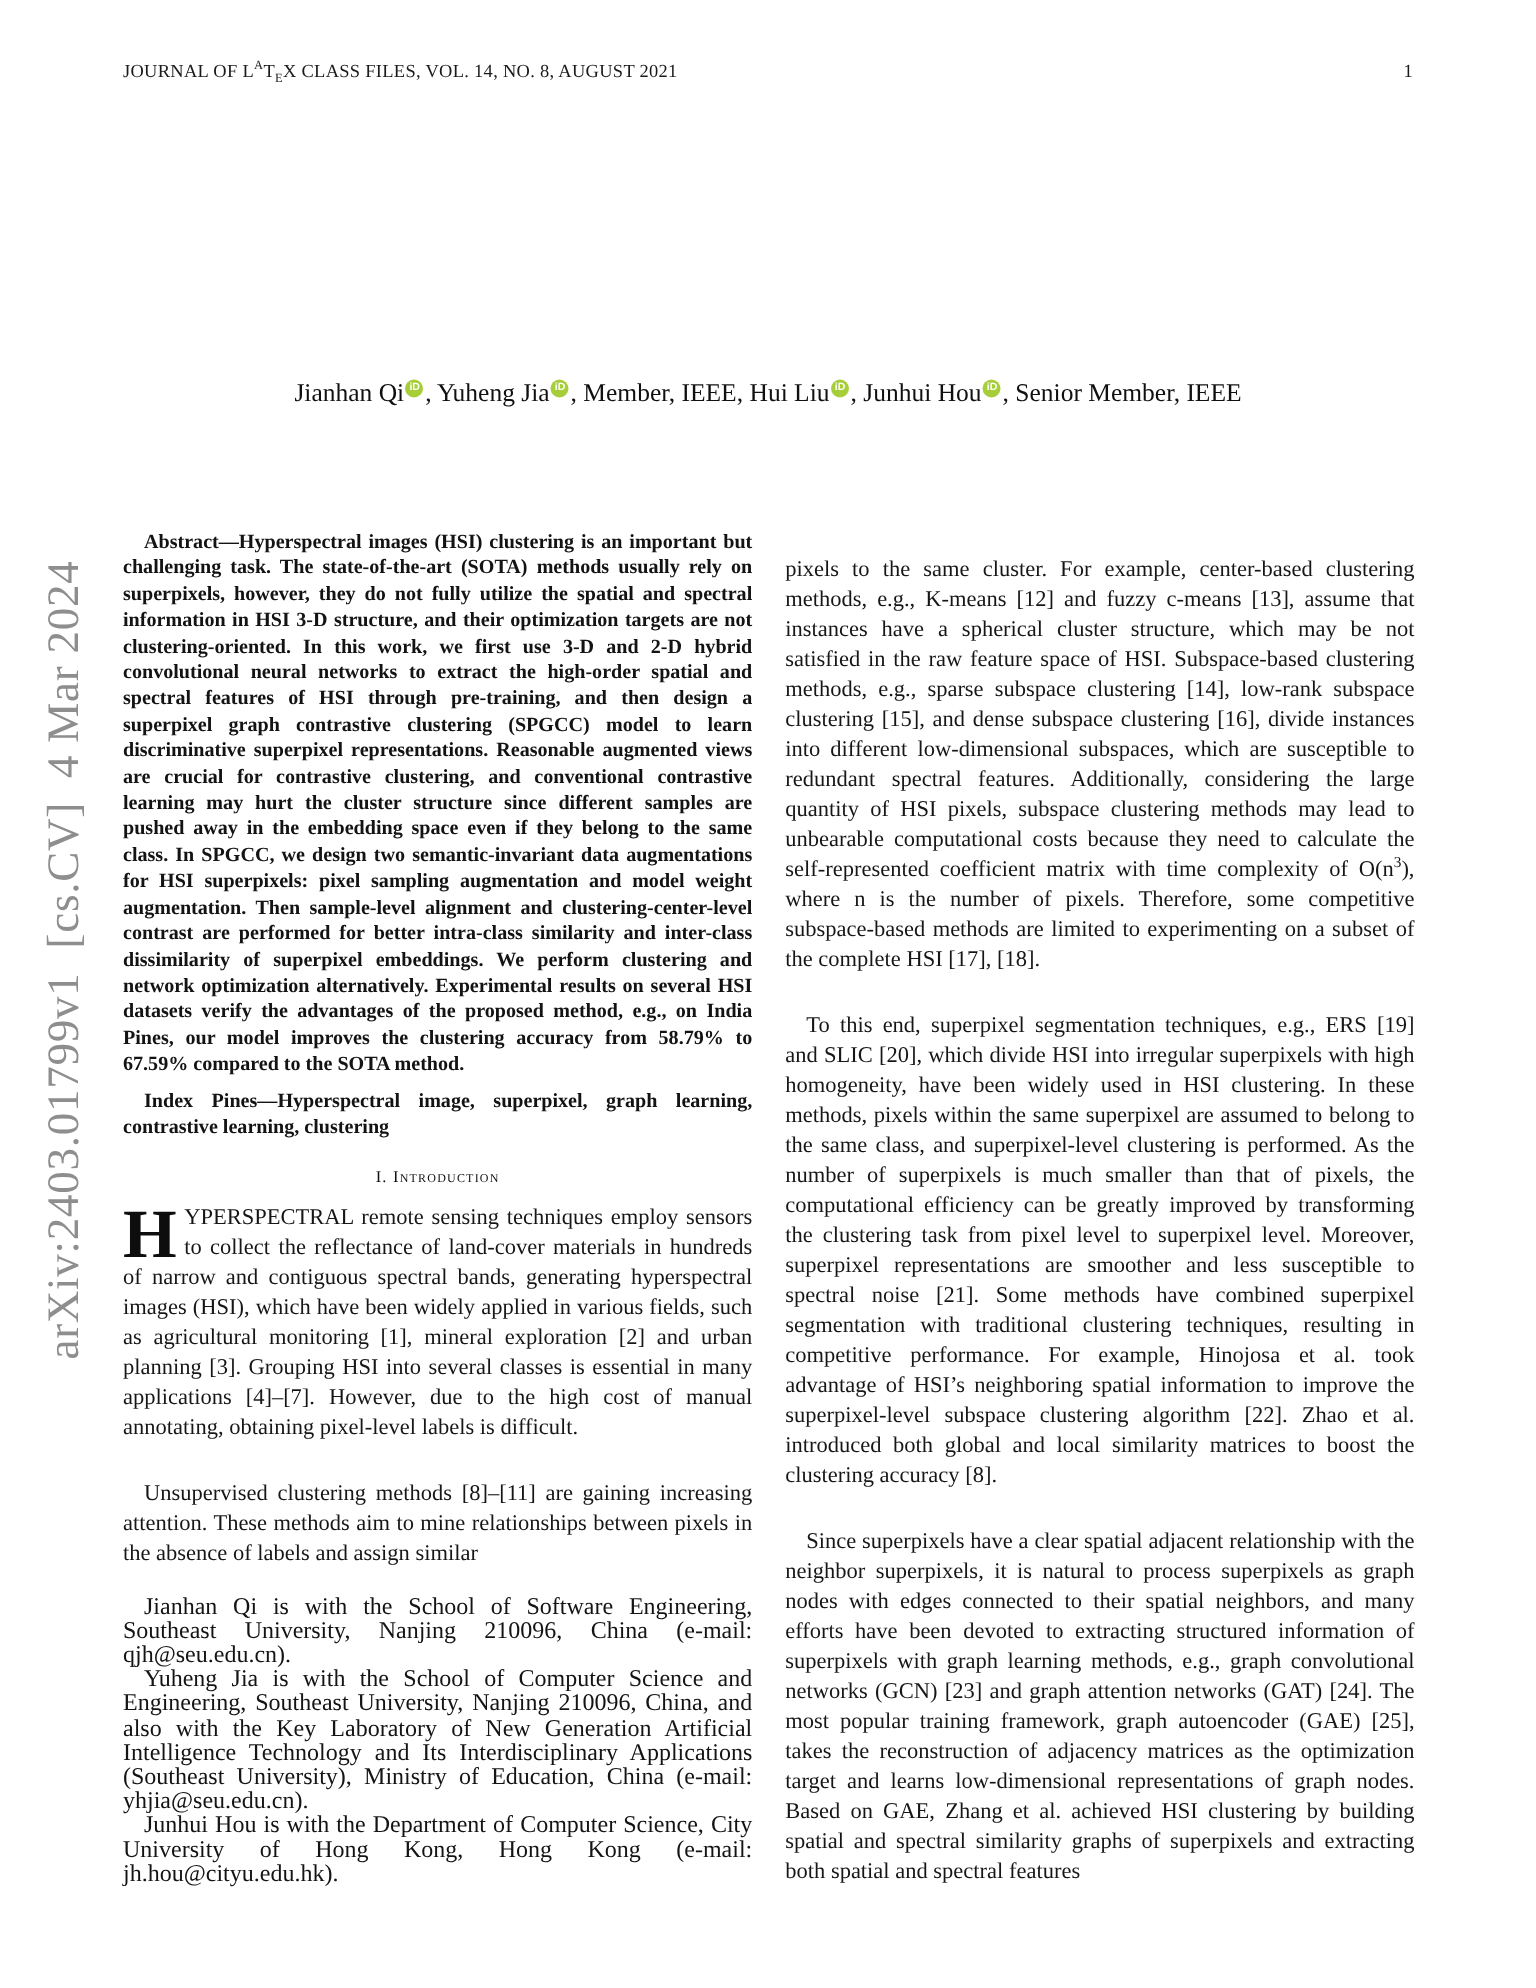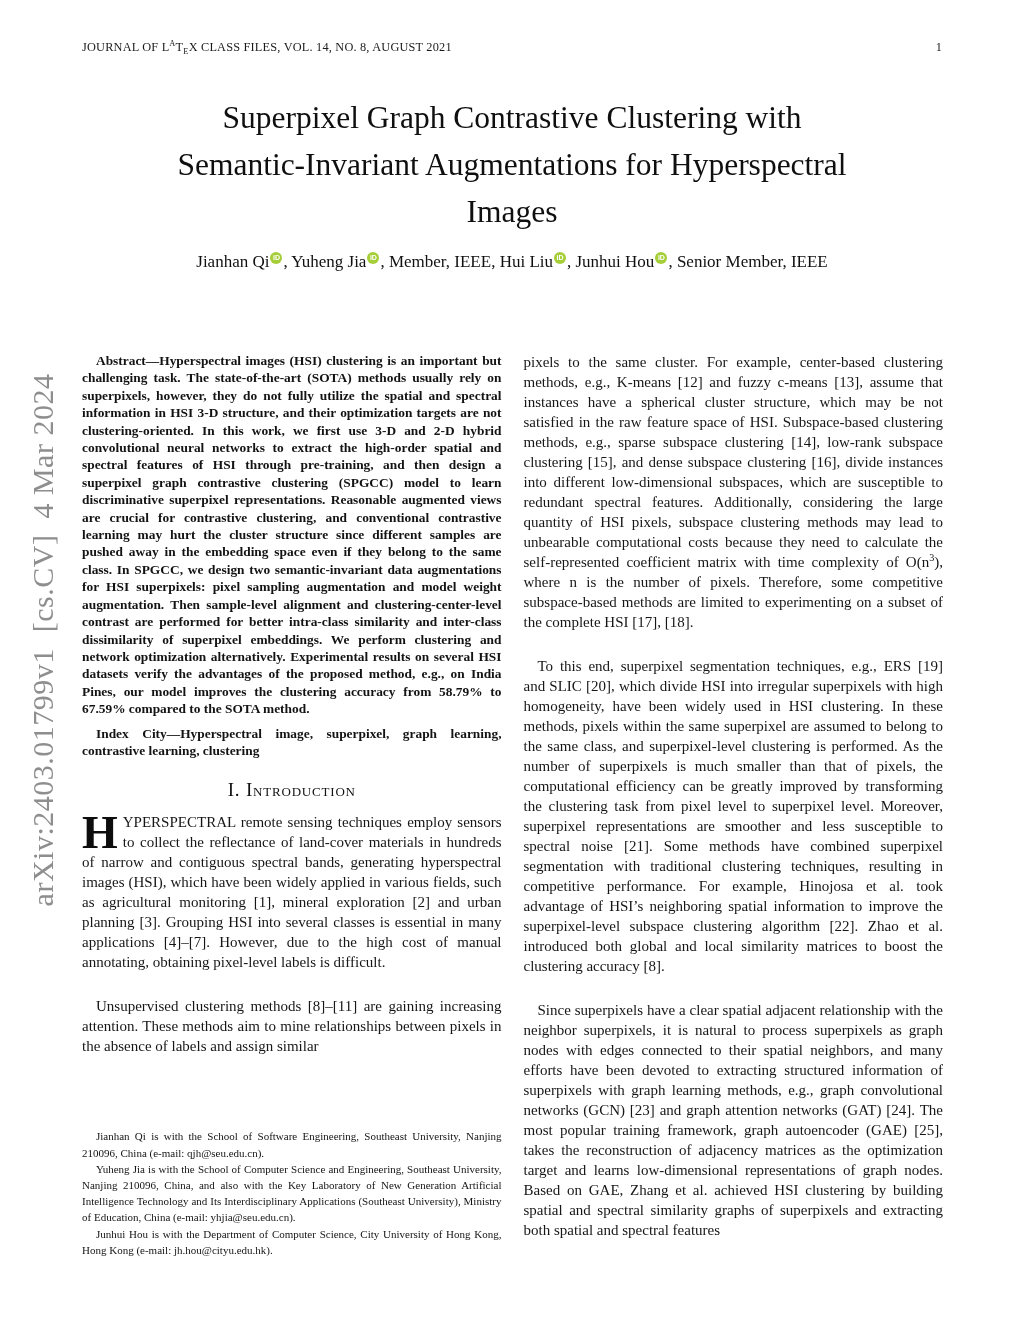--- a/index.html
+++ b/index.html
@@ -37,71 +37,66 @@
   }
   
   .watermark {
     position:absolute; left:43px; top:640px;
     transform:translate(-50%,-50%) rotate(-90deg);
     white-space:pre; font-size:30px; color:#8e8e8e; letter-spacing:0.5px;
   }
   
   .columns {
     position:absolute; top:352px; left:82px; width:861px; height:906px;
-    display:flex; gap:22px;
+    display:flex; gap:22px;align-items:flex-end;
   }
   .col { width:421px; }
   .col-left { display:flex; flex-direction:column; height:906px; }
   .abstract, .index-terms {
     font-weight:bold; font-size:13.4px; line-height:17.4px;
     text-align:justify; text-indent:14px; color:#131313;
   }
   .abstract { margin-bottom:7px; }
   .index-terms { margin-bottom:10px; }
   .section-heading {
-    text-align:center; font-size:19px; font-weight:normal;
+    text-align:center; font-size:11px; font-weight:normal;
     font-variant:small-caps; letter-spacing:0.8px;
     margin:10px 0 11px 0; color:#111;
   }
   .body-p {
     font-size:15px; line-height:20px; text-align:justify; color:#161616;
   }
   .indent { text-indent:14px;margin-top:24px; }
   .dropcap {
     float:left; font-size:46px; line-height:37px; font-weight:bold;
     padding:2px 5px 0 0; color:#0d0d0d;
   }
-  .footnotes { margin-top:auto; font-size:11px; line-height:16.2px; text-align:justify; }
+  .footnotes { margin-top:auto; font-size:16px; line-height:16.2px; text-align:justify; }
   .footnotes p { text-indent:14px; margin:0; }
 </style>
 </head>
 <body>
 
 <div class="page">
 
   <div class="runhead">
     <span><span class="">JOURNAL OF L</span><span class="sup">A</span><span class="">T</span><span class="sub">E</span><span class="">X CLASS FILES, VOL. 14, NO. 8, AUGUST 2021</span></span>
     <span>1</span>
   </div>
 
   <div class="watermark">arXiv:2403.01799v1  [cs.CV]  4 Mar 2024</div>
 
-  <div class="title-block">
-    <div>Superpixel Graph Contrastive Clustering with</div>
-    <div>Semantic-Invariant Augmentations for Hyperspectral</div>
-    <div>Images</div>
-  </div>
 
   <div class="authors"><span class="">Jianhan Qi</span><span class="orcid">iD</span><span class="">, Yuheng Jia</span><span class="orcid">iD</span><span class="">, </span><span class="it">Member, IEEE,</span><span class=""> Hui Liu</span><span class="orcid">iD</span><span class="">, Junhui Hou</span><span class="orcid">iD</span><span class="">, </span><span class="it">Senior Member, IEEE</span></div>
 
   <div class="columns">
 
     <div class="col col-left">
       <p class="abstract"><span class="it">Abstract</span><span class="">—Hyperspectral images (HSI) clustering is an important but challenging task. The state-of-the-art (SOTA) methods usually rely on superpixels, however, they do not fully utilize the spatial and spectral information in HSI 3-D structure, and their optimization targets are not clustering-oriented. In this work, we first use 3-D and 2-D hybrid convolutional neural networks to extract the high-order spatial and spectral features of HSI through pre-training, and then design a superpixel graph contrastive clustering (SPGCC) model to learn discriminative superpixel representations. Reasonable augmented views are crucial for contrastive clustering, and conventional contrastive learning may hurt the cluster structure since different samples are pushed away in the embedding space even if they belong to the same class. In SPGCC, we design two semantic-invariant data augmentations for HSI superpixels: pixel sampling augmentation and model weight augmentation. Then sample-level alignment and clustering-center-level contrast are performed for better intra-class similarity and inter-class dissimilarity of superpixel embeddings. We perform clustering and network optimization alternatively. Experimental results on several HSI datasets verify the advantages of the proposed method, e.g., on </span><span class="it">India Pines</span><span class="">, our model improves the clustering accuracy from 58.79% to 67.59% compared to the SOTA method.</span></p>
-      <p class="index-terms"><span class="it">Index City</span><span class="">—Hyperspectral image, superpixel, graph learning, contrastive learning, clustering</span></p>
+      <p class="index-terms"><span class="it">Index Pines</span><span class="">—Hyperspectral image, superpixel, graph learning, contrastive learning, clustering</span></p>
       <h2 class="section-heading">I. Introduction</h2>
       <p class="body-p"><span class="dropcap">H</span><span><span class="">YPERSPECTRAL remote sensing techniques employ sensors to collect the reflectance of land-cover materials in hundreds of narrow and contiguous spectral bands, generating hyperspectral images (HSI), which have been widely applied in various fields, such as agricultural monitoring [1], mineral exploration [2] and urban planning [3]. Grouping HSI into several classes is essential in many applications [4]–[7]. However, due to the high cost of manual annotating, obtaining pixel-level labels is difficult.</span></span></p>
       <p class="body-p indent"><span class="">Unsupervised clustering methods [8]–[11] are gaining increasing attention. These methods aim to mine relationships between pixels in the absence of labels and assign similar</span></p>
       <div class="footnotes">
         <p>Jianhan Qi is with the School of Software Engineering, Southeast University, Nanjing 210096, China (e-mail: qjh@seu.edu.cn).</p>
         <p>Yuheng Jia is with the School of Computer Science and Engineering, Southeast University, Nanjing 210096, China, and also with the Key Laboratory of New Generation Artificial Intelligence Technology and Its Interdisciplinary Applications (Southeast University), Ministry of Education, China (e-mail: yhjia@seu.edu.cn).</p>
         <p>Junhui Hou is with the Department of Computer Science, City University of Hong Kong, Hong Kong (e-mail: jh.hou@cityu.edu.hk).</p>
       </div>
     </div>
 

